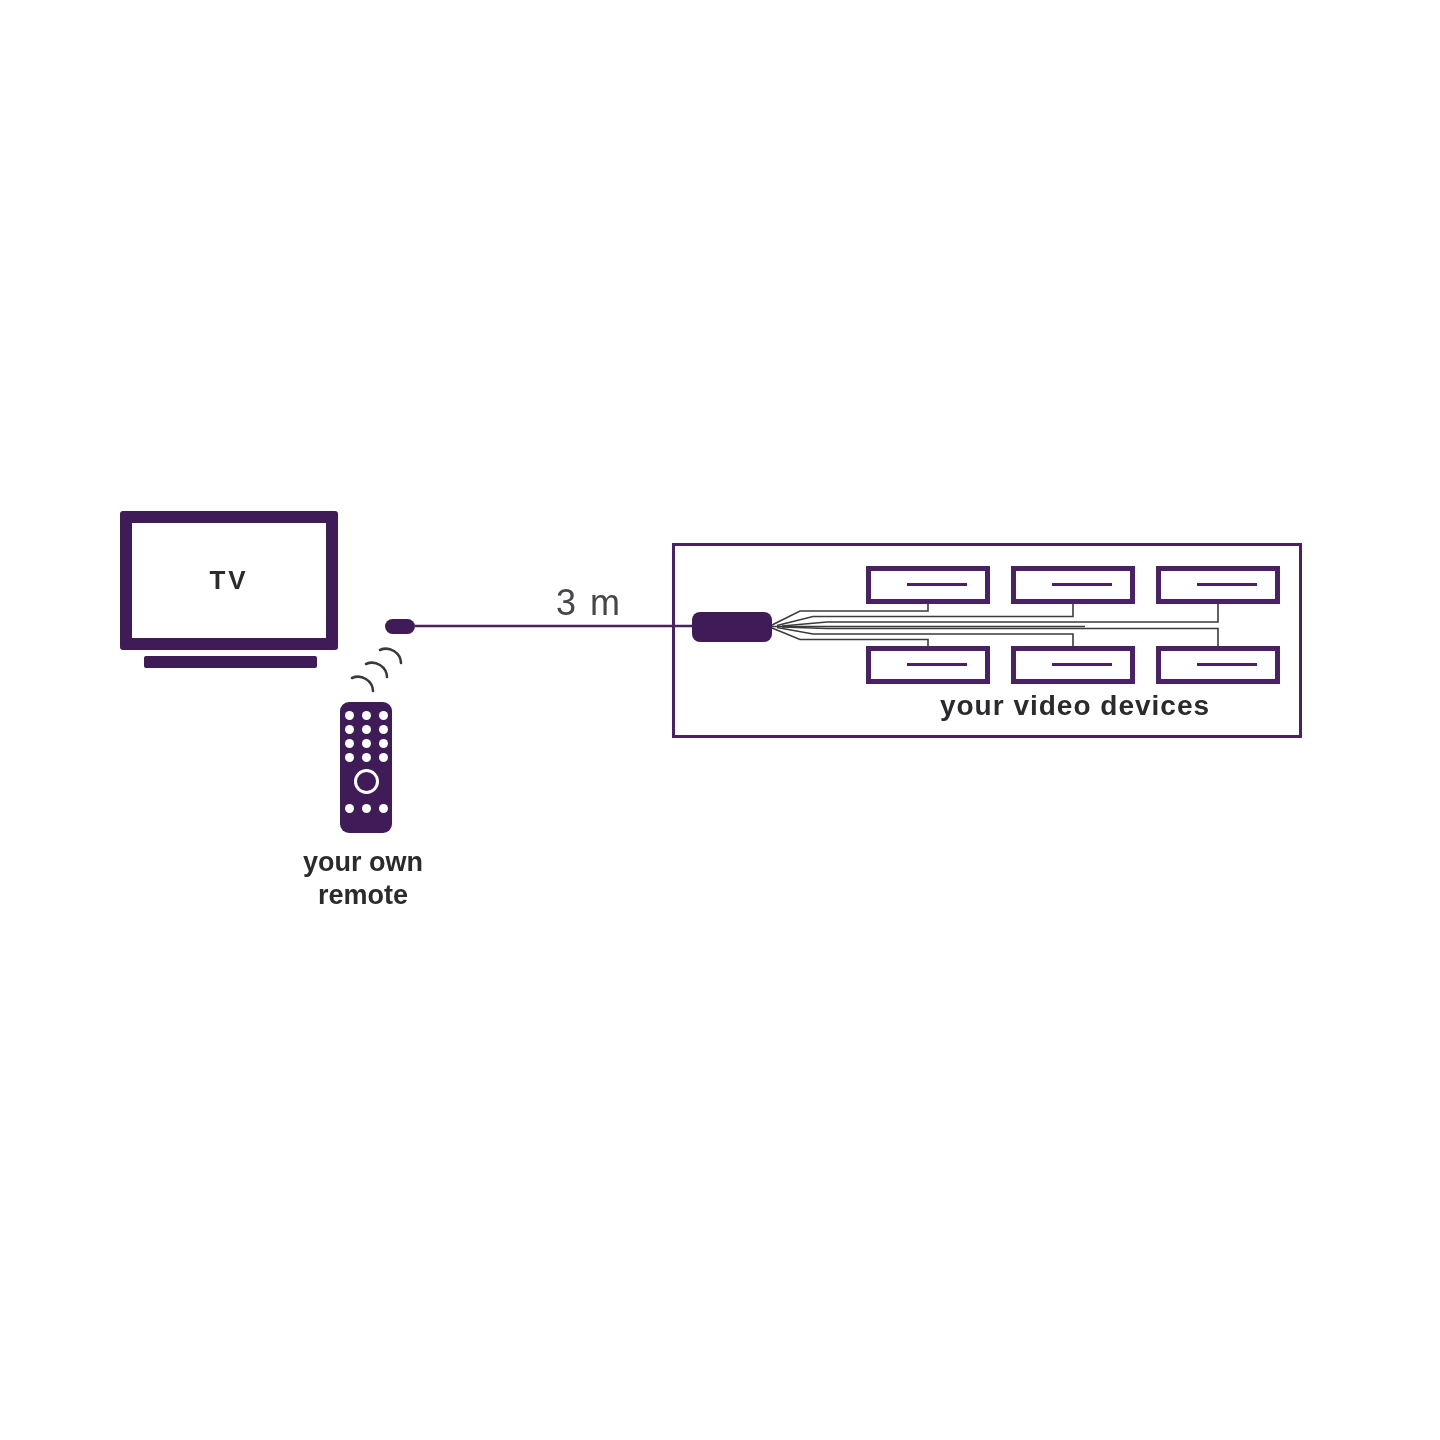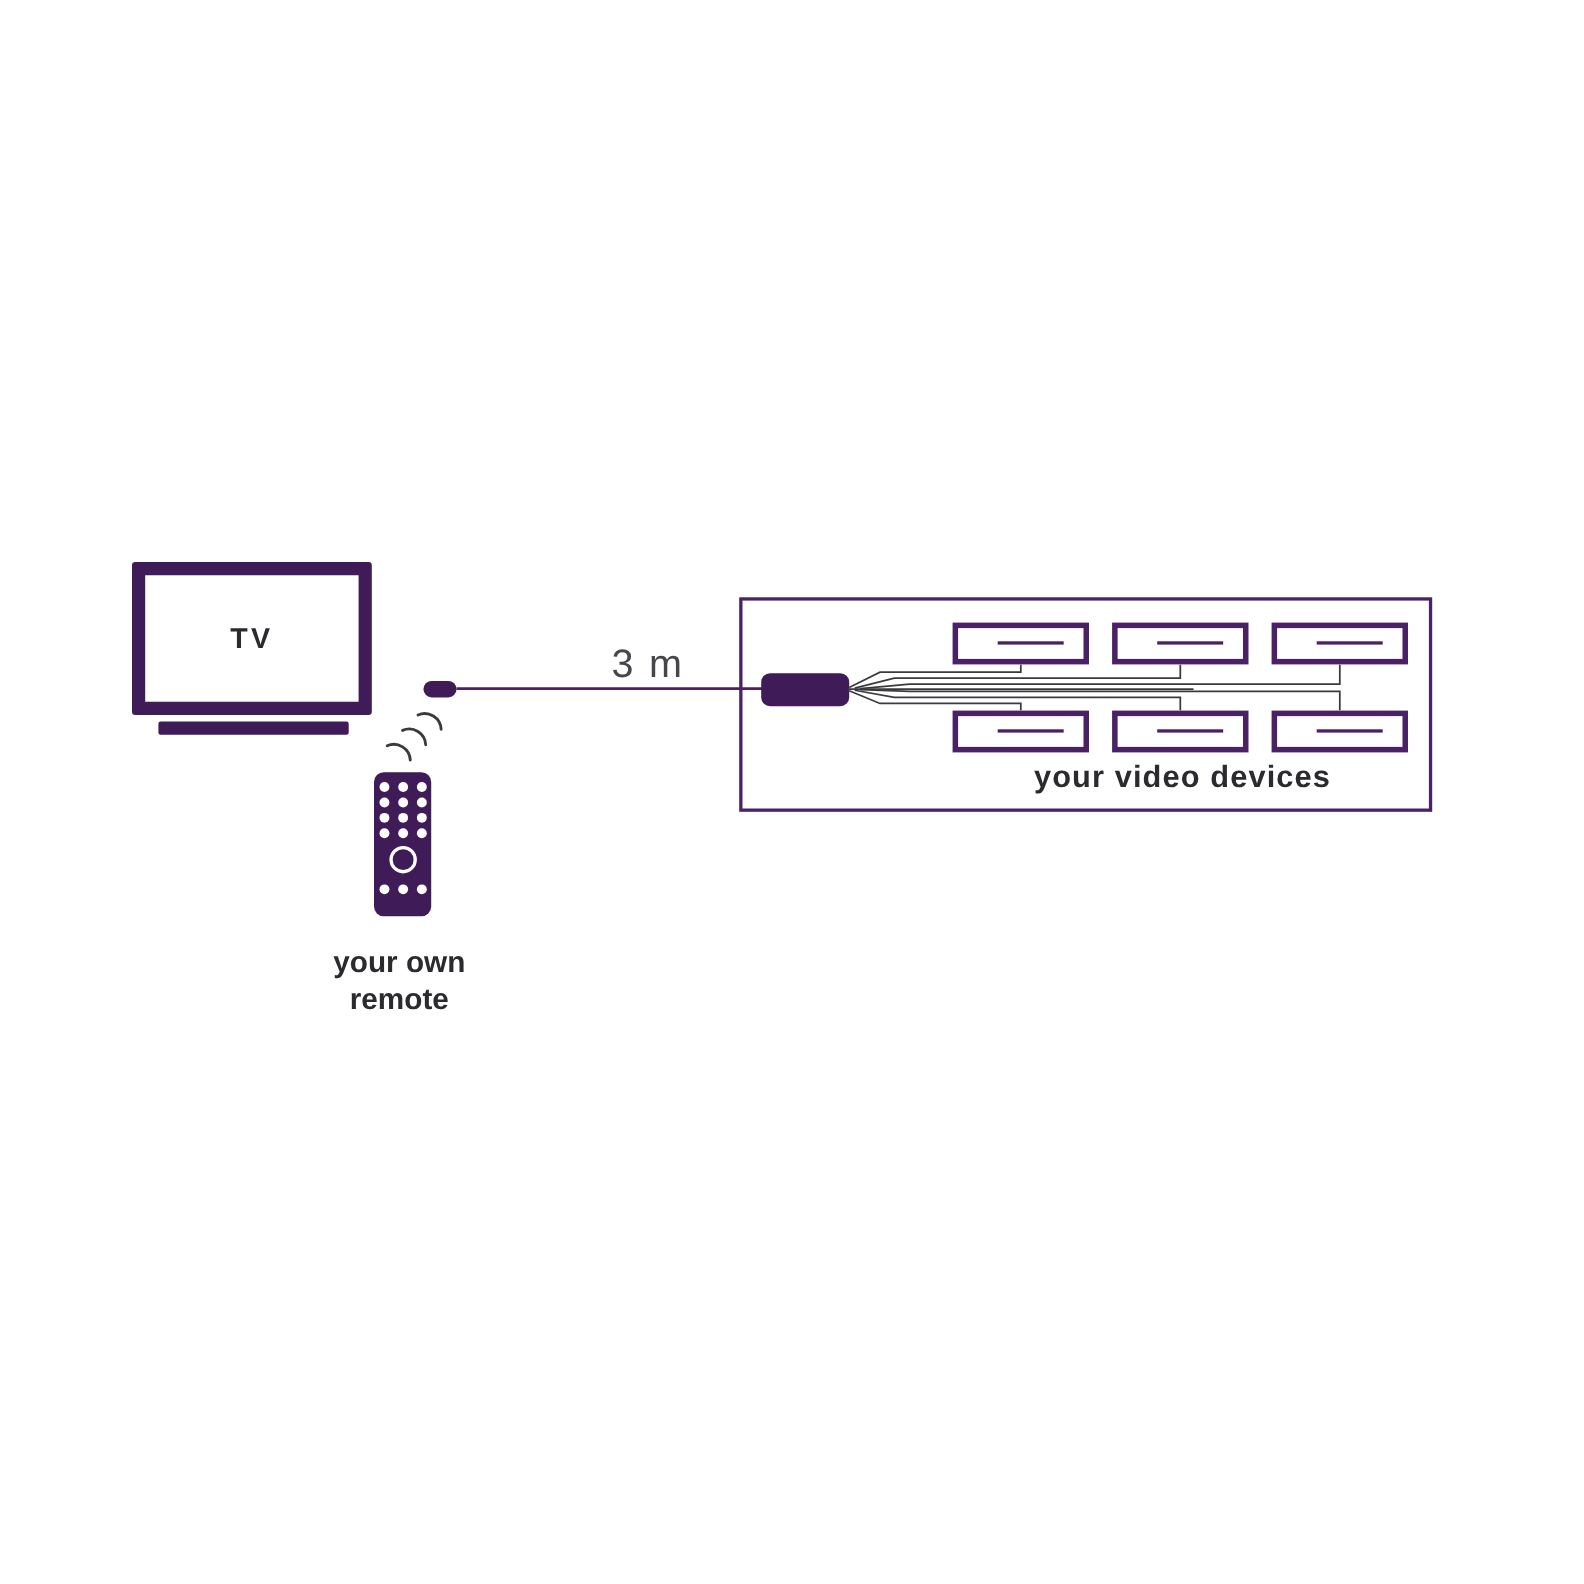--- a/index.html
+++ b/index.html
@@ -22,21 +22,21 @@
     border:12px solid var(--purple);border-radius:3px;background:#fff;
     display:flex;align-items:center;justify-content:center;}
   .tv-label{font-size:26px;font-weight:700;letter-spacing:3px;color:var(--text);}
   .tv-stand{position:absolute;left:144px;top:656px;width:173px;height:12px;
     background:var(--purple);border-radius:2px;}
 
   
   .lbl{position:absolute;font-weight:700;color:var(--text);}
   .receiver-label{left:388px;top:544px;width:164px;font-size:27px;line-height:31px;text-align:left;}
   .length-label{left:556px;top:582px;font-size:36px;font-weight:400;color:var(--text-soft);letter-spacing:2px;}
-  .remote-label{left:272px;top:846px;width:182px;font-size:27px;line-height:33px;text-align:center;margin-top:13px;}
+  .remote-label{left:272px;top:846px;width:182px;font-size:27px;line-height:33px;text-align:center;}
   .devices-label{left:858px;top:690px;width:434px;font-size:28px;letter-spacing:1px;text-align:center;}
 
   
   .av-box{position:absolute;left:672px;top:543px;width:630px;height:195px;
     border:3px solid var(--outline);background:transparent;}
   .device{position:absolute;width:124px;height:38px;border:5px solid var(--outline);
     background:#fff;}
   .device .slot{position:absolute;left:36px;top:12px;width:60px;height:3px;background:var(--outline);}
   .d1{left:866px;top:566px;} .d2{left:1011px;top:566px;} .d3{left:1156px;top:566px;}
   .d4{left:866px;top:646px;} .d5{left:1011px;top:646px;} .d6{left:1156px;top:646px;}

